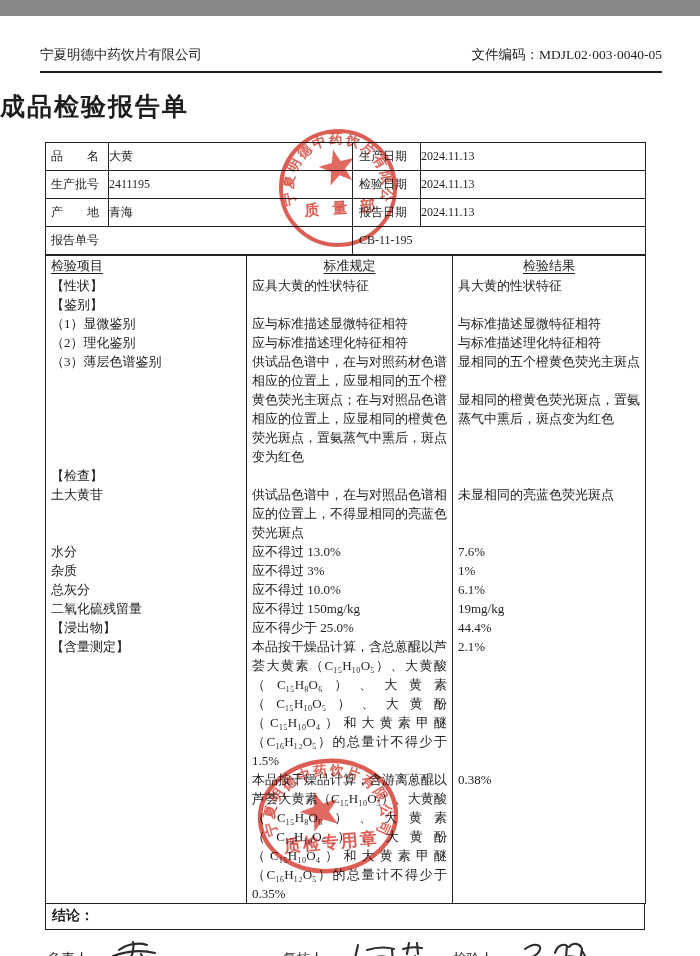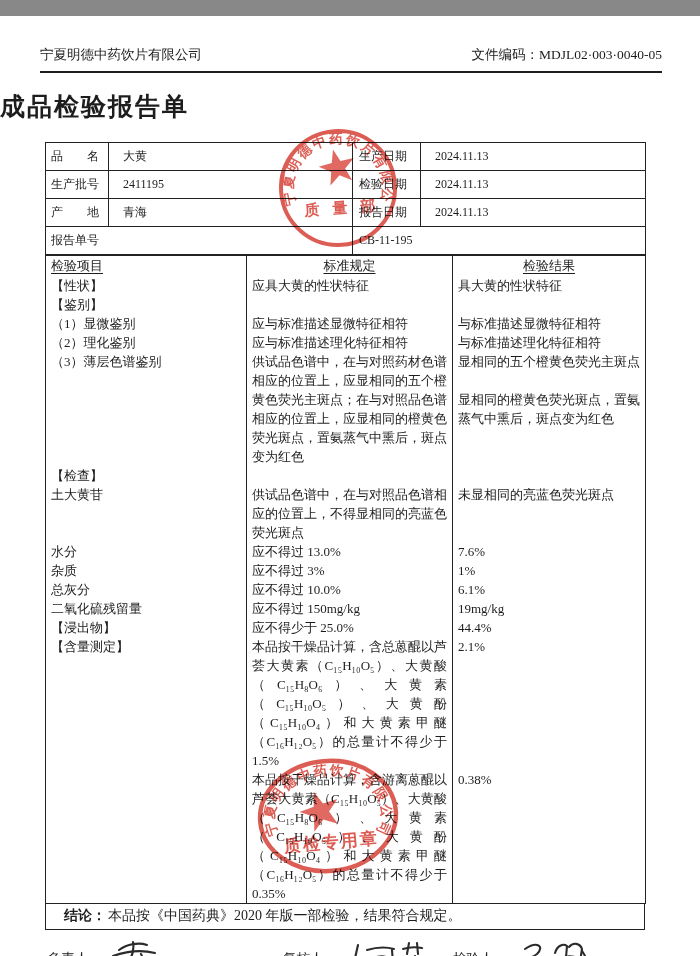--- a/index.html
+++ b/index.html
@@ -18,40 +18,40 @@
   .doc-title {
     position:absolute; left:0; top:74px; width:100%;
     text-align:left; font-size:25px; font-weight:bold; letter-spacing:2px;
   }
   .content { position:absolute; left:45px; top:126px; width:600px; }
 
   table { border-collapse:collapse; table-layout:fixed; width:600px; }
 
   
   .info td { border:1.5px solid #222; height:27px; font-size:12px; padding:0 4px 0 5px; overflow:hidden; white-space:nowrap; }
-  .info .val { padding-left:14px; }
+  .info .val { padding-left:0; }
   .info .lbl2 { padding-left:6px; }
 
   
   .insp { height:619px; font-size:13px; border:1.5px solid #222; }
   .insp td {
     border-left:1.2px solid #222; border-right:1.2px solid #222;
     vertical-align:top; padding:0 5px; line-height:19px;
   }
   .insp .hdr { height:20px; }
   .insp .hdr span { text-decoration:underline; text-underline-offset:3px;font-family:Liberation Mono, monospace; }
   .insp .c { text-align:center; }
   .insp .just { text-align:justify; }
   .res2 { margin-top:19px; }
   .filler td { height:auto; }
 
   
   .conclusion {
     border:1.5px solid #222; margin-top:-1.5px; height:25px;
-    display:flex; align-items:center; font-size:14px; padding-left:18px;
+    display:flex; align-items:center; font-size:14px; padding-left:6px;
   }
   .conclusion b { margin-right:2px; }
 
   
   .sig-row { position:relative; height:60px; margin-top:6px; font-size:13.5px; }
   .sig-label { position:absolute; top:14px; }
   .sig-svg { position:absolute; top:0; }
   .sig-svg path { fill:none; stroke:#2b2b2b; stroke-width:2.1; stroke-linecap:round; stroke-linejoin:round; }
 
   
@@ -200,21 +200,20 @@
       <tr class="filler">
         <td></td>
             <td></td>
             <td></td>
       </tr>
     </tbody>
       </table>
 
     <div class="conclusion">
       <b>结论：</b>
-      <span>本品按《中国药典》2020 年版一部检验，结果符合规定。</span>
     </div>
 
     <div class="sig-row">
       <span class="sig-label" style="left:3px">负责人：</span>
       <svg class="sig-svg" style="left:58px" width="78" height="52" viewBox="0 0 78 52">
         <path d="M16,14 C24,8 36,6 44,9"></path>
         <path d="M30,6 C32,16 27,27 17,38 C13,42 11,38 15,34"></path>
         <path d="M10,20 C24,15 40,14 52,17"></path>
         <path d="M38,18 C43,26 38,34 30,38 C24,41 22,34 28,31 C36,27 46,30 48,37 C49,42 44,46 39,43"></path>
         <path d="M48,22 C54,26 58,32 56,41"></path>

